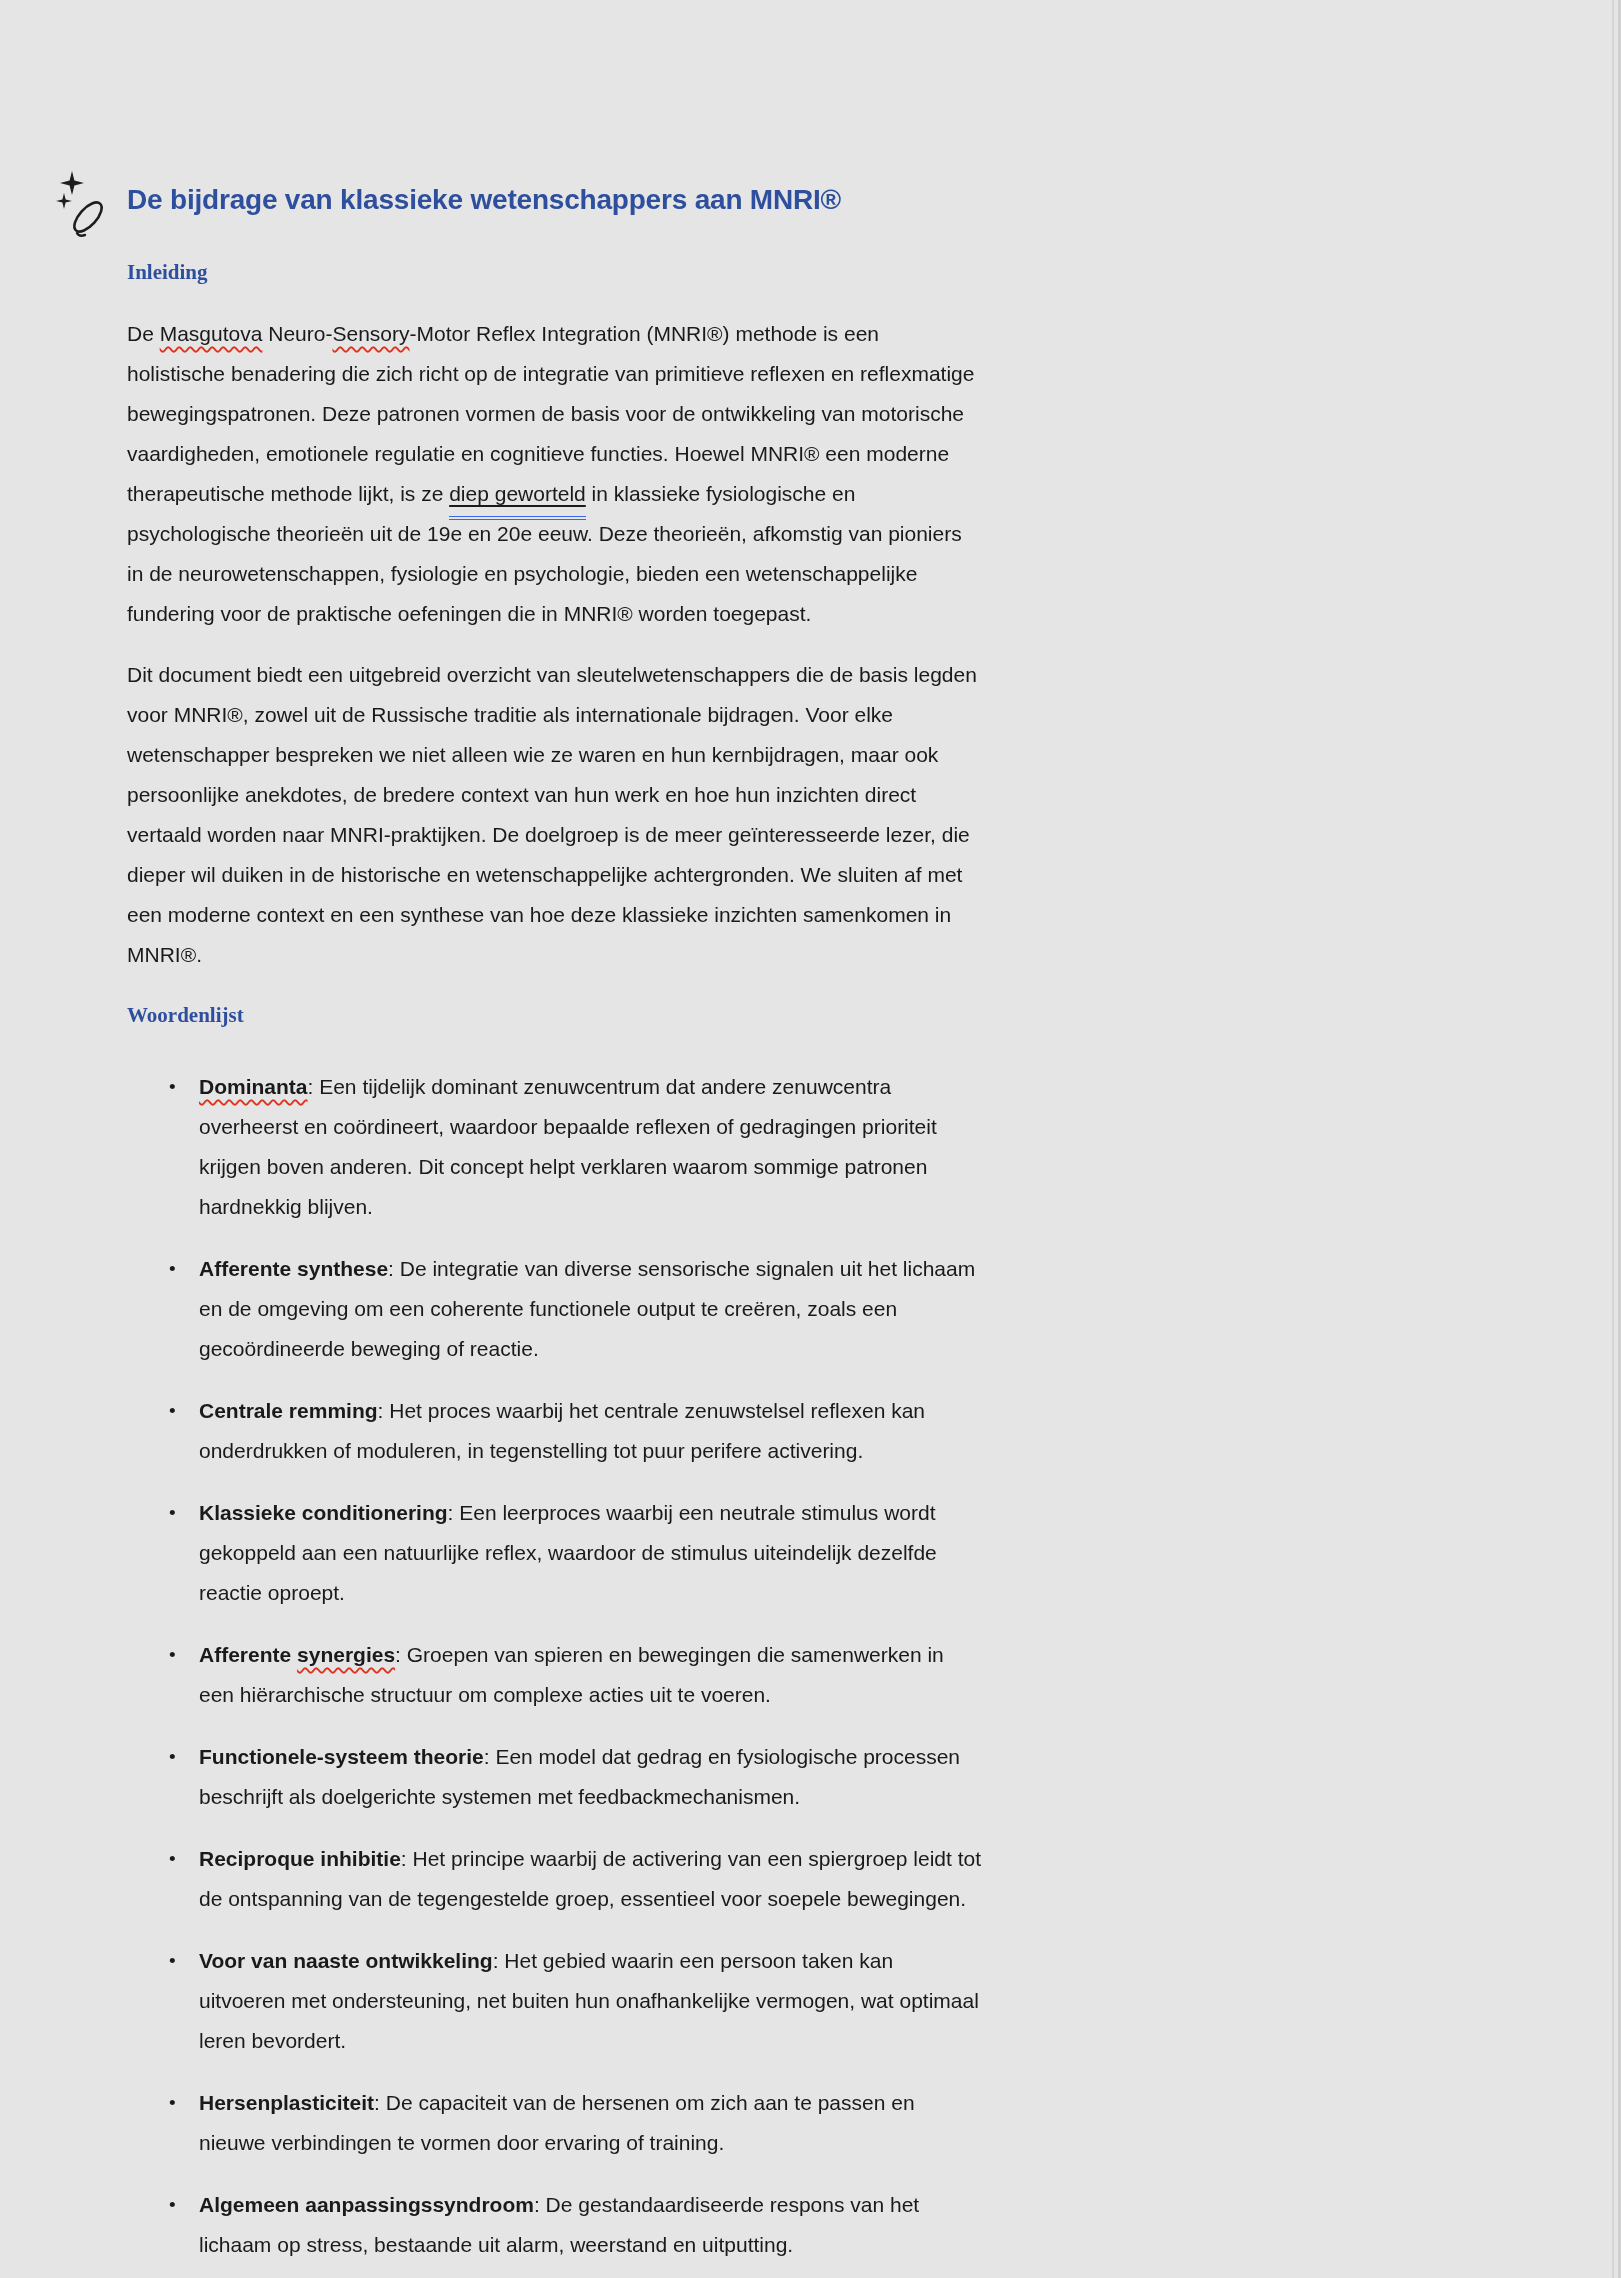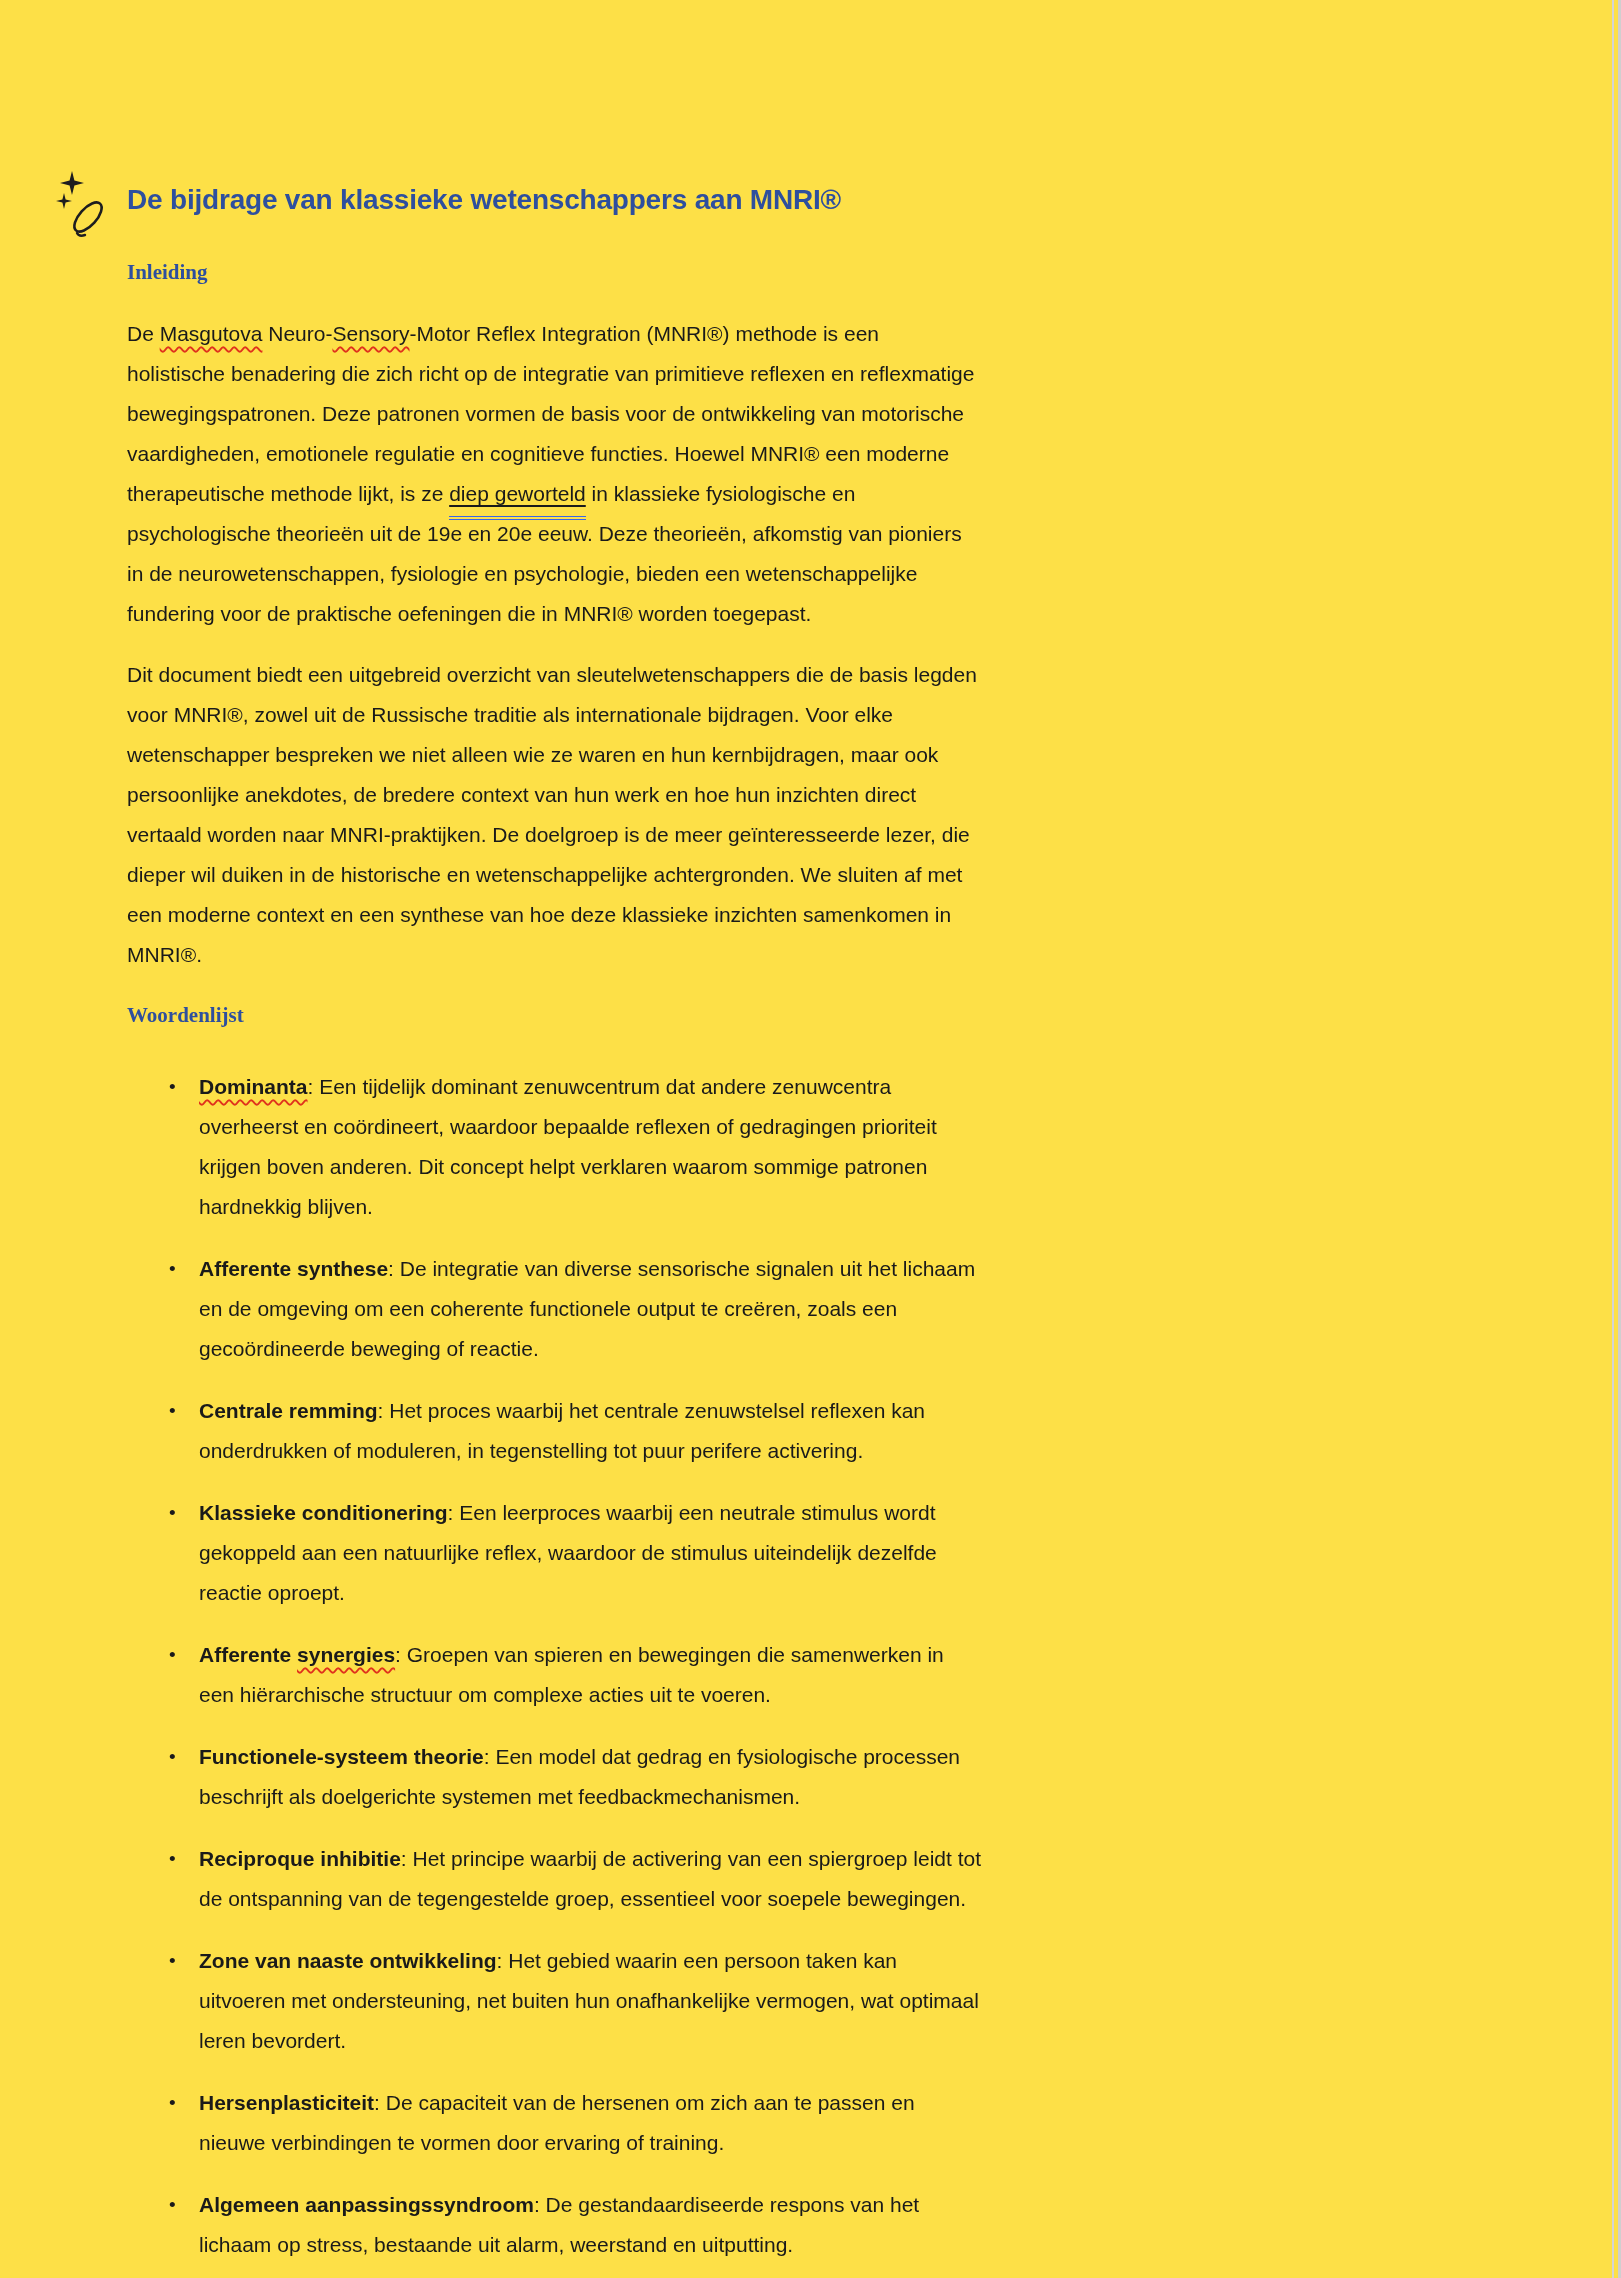--- a/index.html
+++ b/index.html
@@ -4,21 +4,21 @@
 <style>
   html, body {
     margin: 0;
     padding: 0;
     background: #ffffff;
   }
   .page {
     position: relative;
     width: 1622px;
     height: 2279px;
-    background: #fde047;
+    background: #e5e5e5;
     font-family: "Liberation Sans", "DejaVu Sans", sans-serif;
     color: #1a1a1a;
     overflow: hidden;
   }
   .ai-icon {
     position: absolute;
     left: 50px;
     top: 167px;
     width: 66px;
     height: 76px;
@@ -167,21 +167,21 @@
         <li>
     <span class="bullet">•</span>
     <span class="li-text"><b class="term"><span>Functionele-systeem theorie</span></b><span>: Een model dat gedrag en fysiologische processen beschrijft als doelgerichte systemen met feedbackmechanismen.</span></span>
   </li>
         <li>
     <span class="bullet">•</span>
     <span class="li-text"><b class="term"><span>Reciproque inhibitie</span></b><span>: Het principe waarbij de activering van een spiergroep leidt tot de ontspanning van de tegengestelde groep, essentieel voor soepele bewegingen.</span></span>
   </li>
         <li>
     <span class="bullet">•</span>
-    <span class="li-text"><b class="term"><span>Zone van naaste ontwikkeling</span></b><span>: Het gebied waarin een persoon taken kan uitvoeren met ondersteuning, net buiten hun onafhankelijke vermogen, wat optimaal leren bevordert.</span></span>
+    <span class="li-text"><b class="term"><span>Voor van naaste ontwikkeling</span></b><span>: Het gebied waarin een persoon taken kan uitvoeren met ondersteuning, net buiten hun onafhankelijke vermogen, wat optimaal leren bevordert.</span></span>
   </li>
         <li>
     <span class="bullet">•</span>
     <span class="li-text"><b class="term"><span>Hersenplasticiteit</span></b><span>: De capaciteit van de hersenen om zich aan te passen en nieuwe verbindingen te vormen door ervaring of training.</span></span>
   </li>
         <li>
     <span class="bullet">•</span>
     <span class="li-text"><b class="term"><span>Algemeen aanpassingssyndroom</span></b><span>: De gestandaardiseerde respons van het lichaam op stress, bestaande uit alarm, weerstand en uitputting.</span></span>
   </li>
       </ul>

